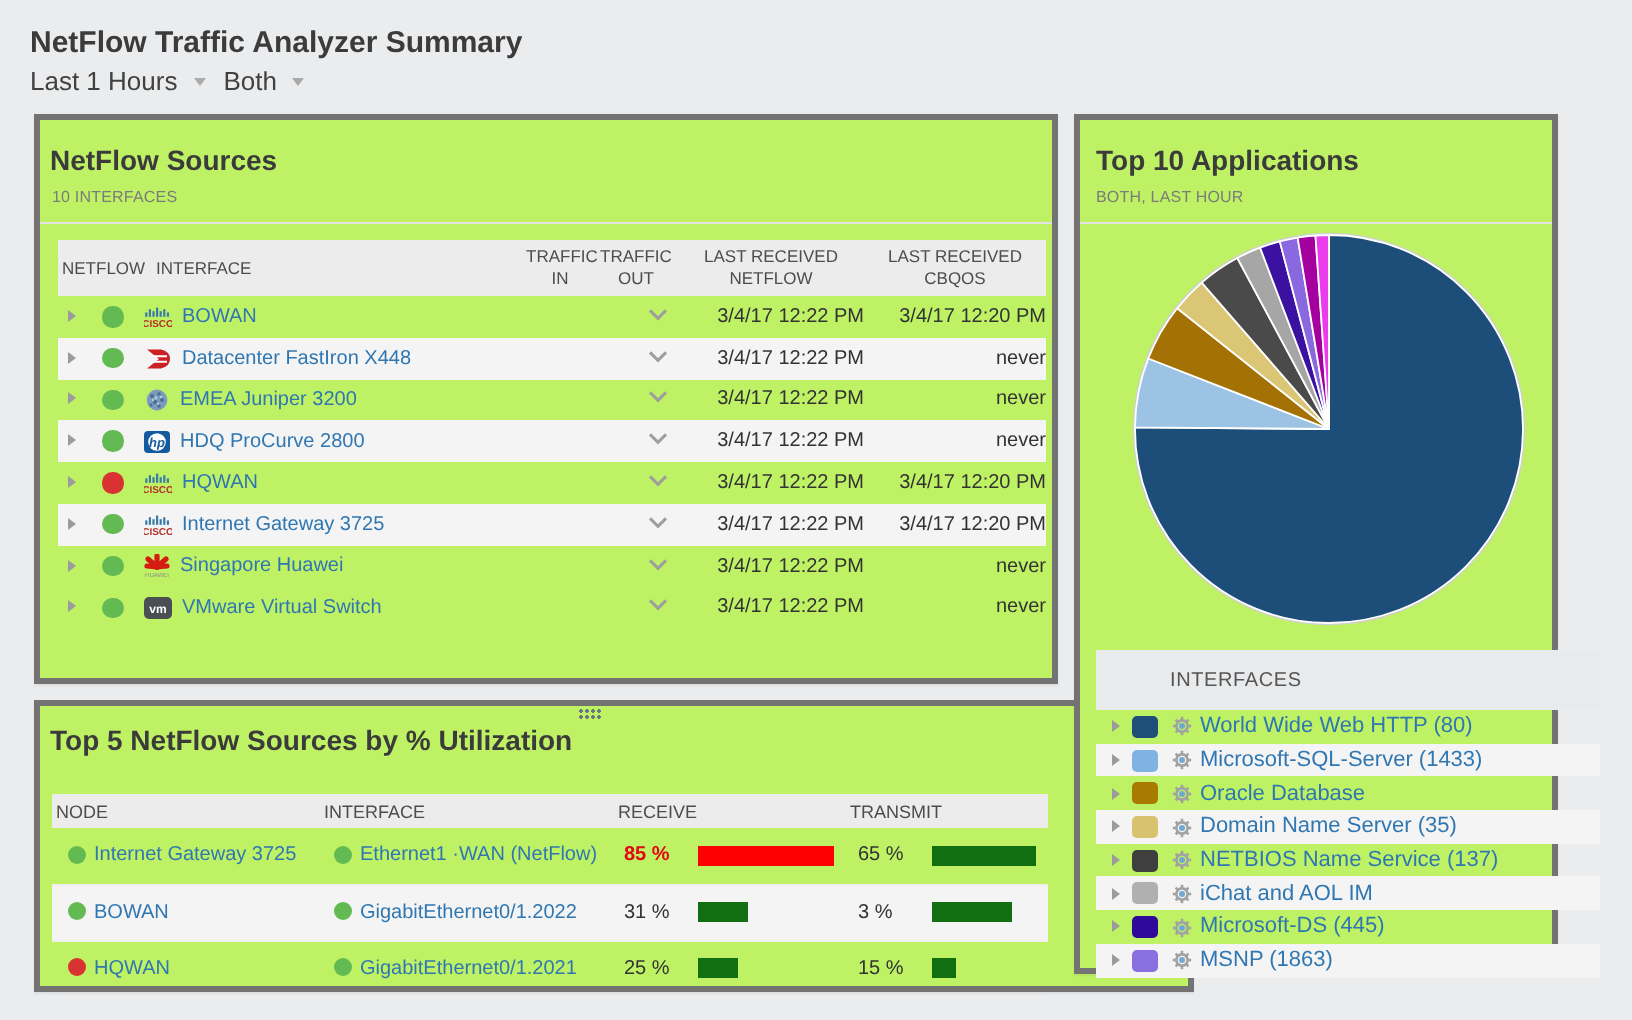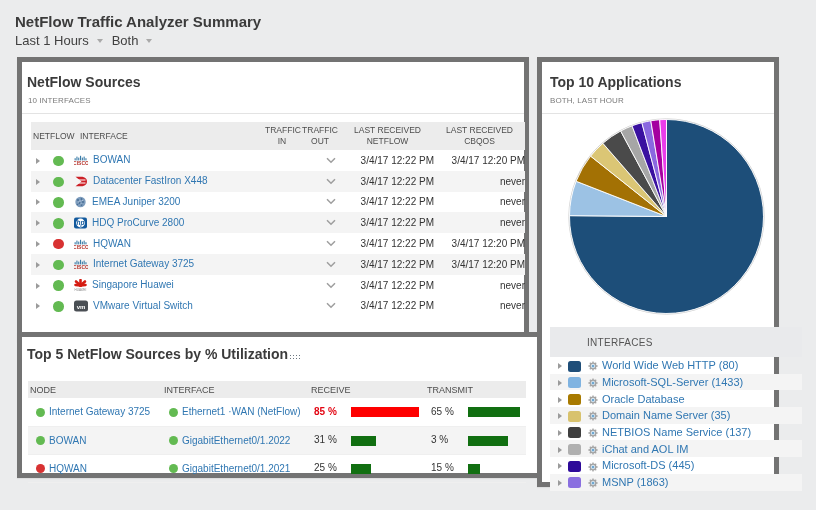--- a/index.html
+++ b/index.html
@@ -1,20 +1,20 @@
 <!DOCTYPE html>
 <html><head>
 <meta charset="utf-8">
 <style>
 * { margin:0; padding:0; box-sizing:border-box; }
 html,body { width:816px; height:510px; background:#ebeced; font-family:"Liberation Sans",sans-serif; overflow:hidden; }
 h1.pagetitle { position:absolute; left:15px; top:13px; font-size:15px; font-weight:bold; color:#3b3b3b; }
 .pagesub { position:absolute; left:15px; top:33px; font-size:13px; color:#414141; }
 .dd { display:inline-block; width:0; height:0; border-left:3.5px solid transparent; border-right:3.5px solid transparent; border-top:4.5px solid #a9a9a9; margin:0 9px 1px 8px; vertical-align:middle; }
-.panel { position:absolute; background:#ffffff; border:5px solid #737373; box-shadow:0 1px 1px rgba(0,0,0,0.06); }
+.panel { position:absolute; background:#bef264; border:3px solid #737373; box-shadow:0 1px 1px rgba(0,0,0,0.06); }
 .ptitle { font-size:14px; font-weight:bold; color:#3b3b3b; white-space:nowrap; }
 .psub { font-size:8px; color:#7b7b7b; letter-spacing:0.1px; }
 .sep { position:absolute; left:0; right:0; border-top:1px solid #e3e3e3; }
 table { border-collapse:collapse; table-layout:fixed; }
 .link { color:#3077b2; text-decoration:none; white-space:nowrap; }
 .tri { display:inline-block; width:0; height:0; border-top:3.5px solid transparent; border-bottom:3.5px solid transparent; border-left:4.5px solid #9b9b9b; }
 .stripe { background:#f4f4f4; }
 
 #t1 { width:494px; }
 #t1 th { font-size:8.5px; color:#4d4d4d; font-weight:normal; background:#ececec; height:28px; vertical-align:middle; line-height:11px; white-space:nowrap; }
@@ -240,21 +240,21 @@
 <td class="c5"><svg width="10" height="7" viewBox="0 0 10 7">
               <polyline points="1,1.2 5,5.2 9,1.2" fill="none" stroke="#9e9e9e" stroke-width="1.5"></polyline>
             </svg></td>
 <td class="c6">3/4/17 12:22 PM</td>
 <td class="c7">never</td>
 </tr>
   </tbody>
   </table>
 </div>
 
-<div class="panel" style="left:17px; top:332px; width:580px; height:146px;">
+<div class="panel" style="left:17px; top:350px; width:580px; height:146px;">
   <div class="ptitle" style="position:absolute; left:5px; top:9px;">Top 5 NetFlow Sources by % Utilization</div>
   <div style="position:absolute; right:5px; top:11px; font-size:8px; color:#4a85b5; letter-spacing:0.5px;">HELP</div>
   <table id="t2" style="position:absolute; left:6px; top:44px;">
   <colgroup>
         <col style="width:136px">
         <col style="width:147px">
         <col style="width:116px">
         <col style="width:99px">
       </colgroup>
   <thead>

